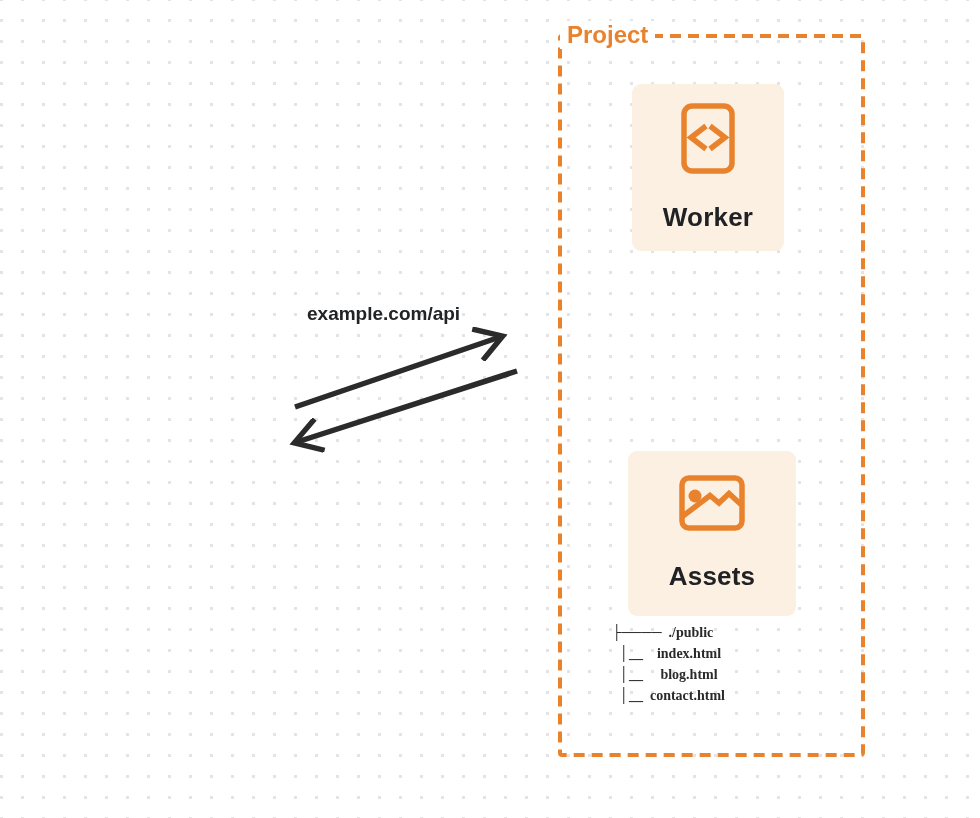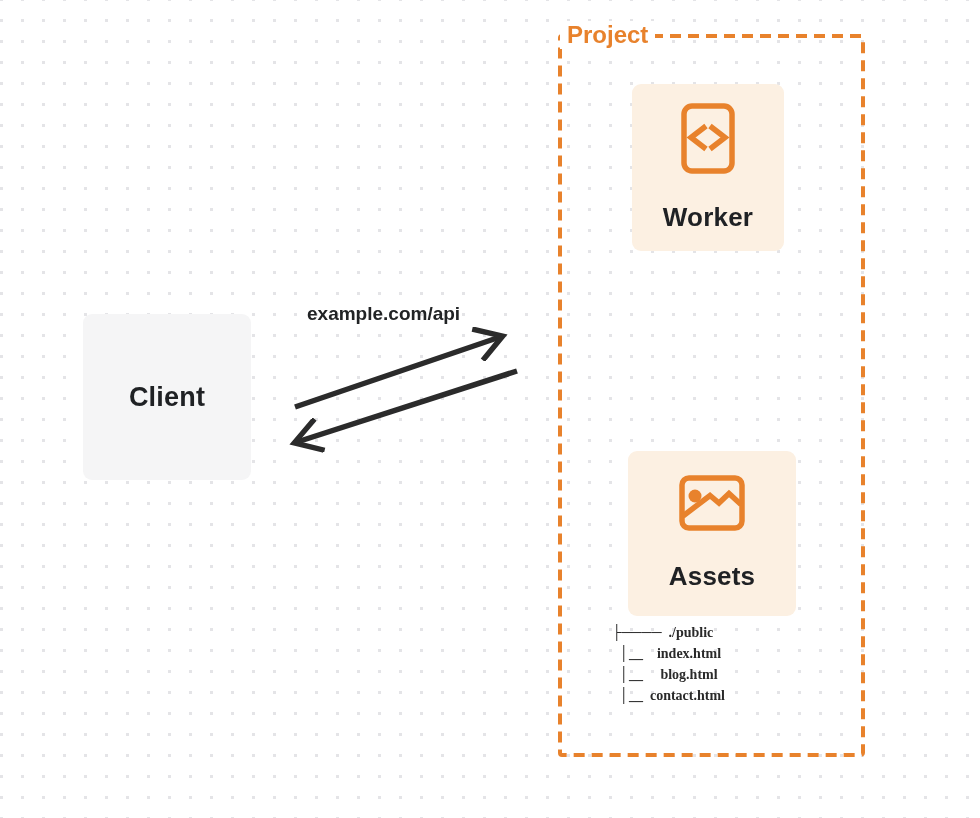--- a/index.html
+++ b/index.html
@@ -86,23 +86,20 @@
     </defs>
     <rect x="560" y="36" width="303" height="719" rx="2" fill="none" stroke="#e8822c" stroke-width="4" stroke-dasharray="11 7"></rect>
     <line x1="295" y1="407" x2="500" y2="337" stroke="#2b2b2b" stroke-width="5.5" marker-end="url(#ah)"></line>
     <line x1="517" y1="371" x2="297" y2="442" stroke="#2b2b2b" stroke-width="5.5" marker-end="url(#ah)"></line>
   </svg>
 
   <div class="project-label-wrap">
     <span class="project-label">Project</span>
   </div>
 
-  <div class="node client-box">
-    <span class="node-label">Client</span>
-  </div>
 
   <div class="request-label">example.com/api</div>
 
   <div class="node worker-box">
     <span class="node-icon">
       <svg width="54" height="71" viewBox="0 0 54 71">
         <rect x="3" y="3" width="48" height="65" rx="8" fill="none" stroke="#e8822c" stroke-width="5.5"></rect>
         <polyline points="25,23 10,34.5 25,46" fill="none" stroke="#e8822c" stroke-width="5.5" stroke-linejoin="miter"></polyline>
         <polyline points="29,23 44,34.5 29,46" fill="none" stroke="#e8822c" stroke-width="5.5" stroke-linejoin="miter"></polyline>
       </svg>

